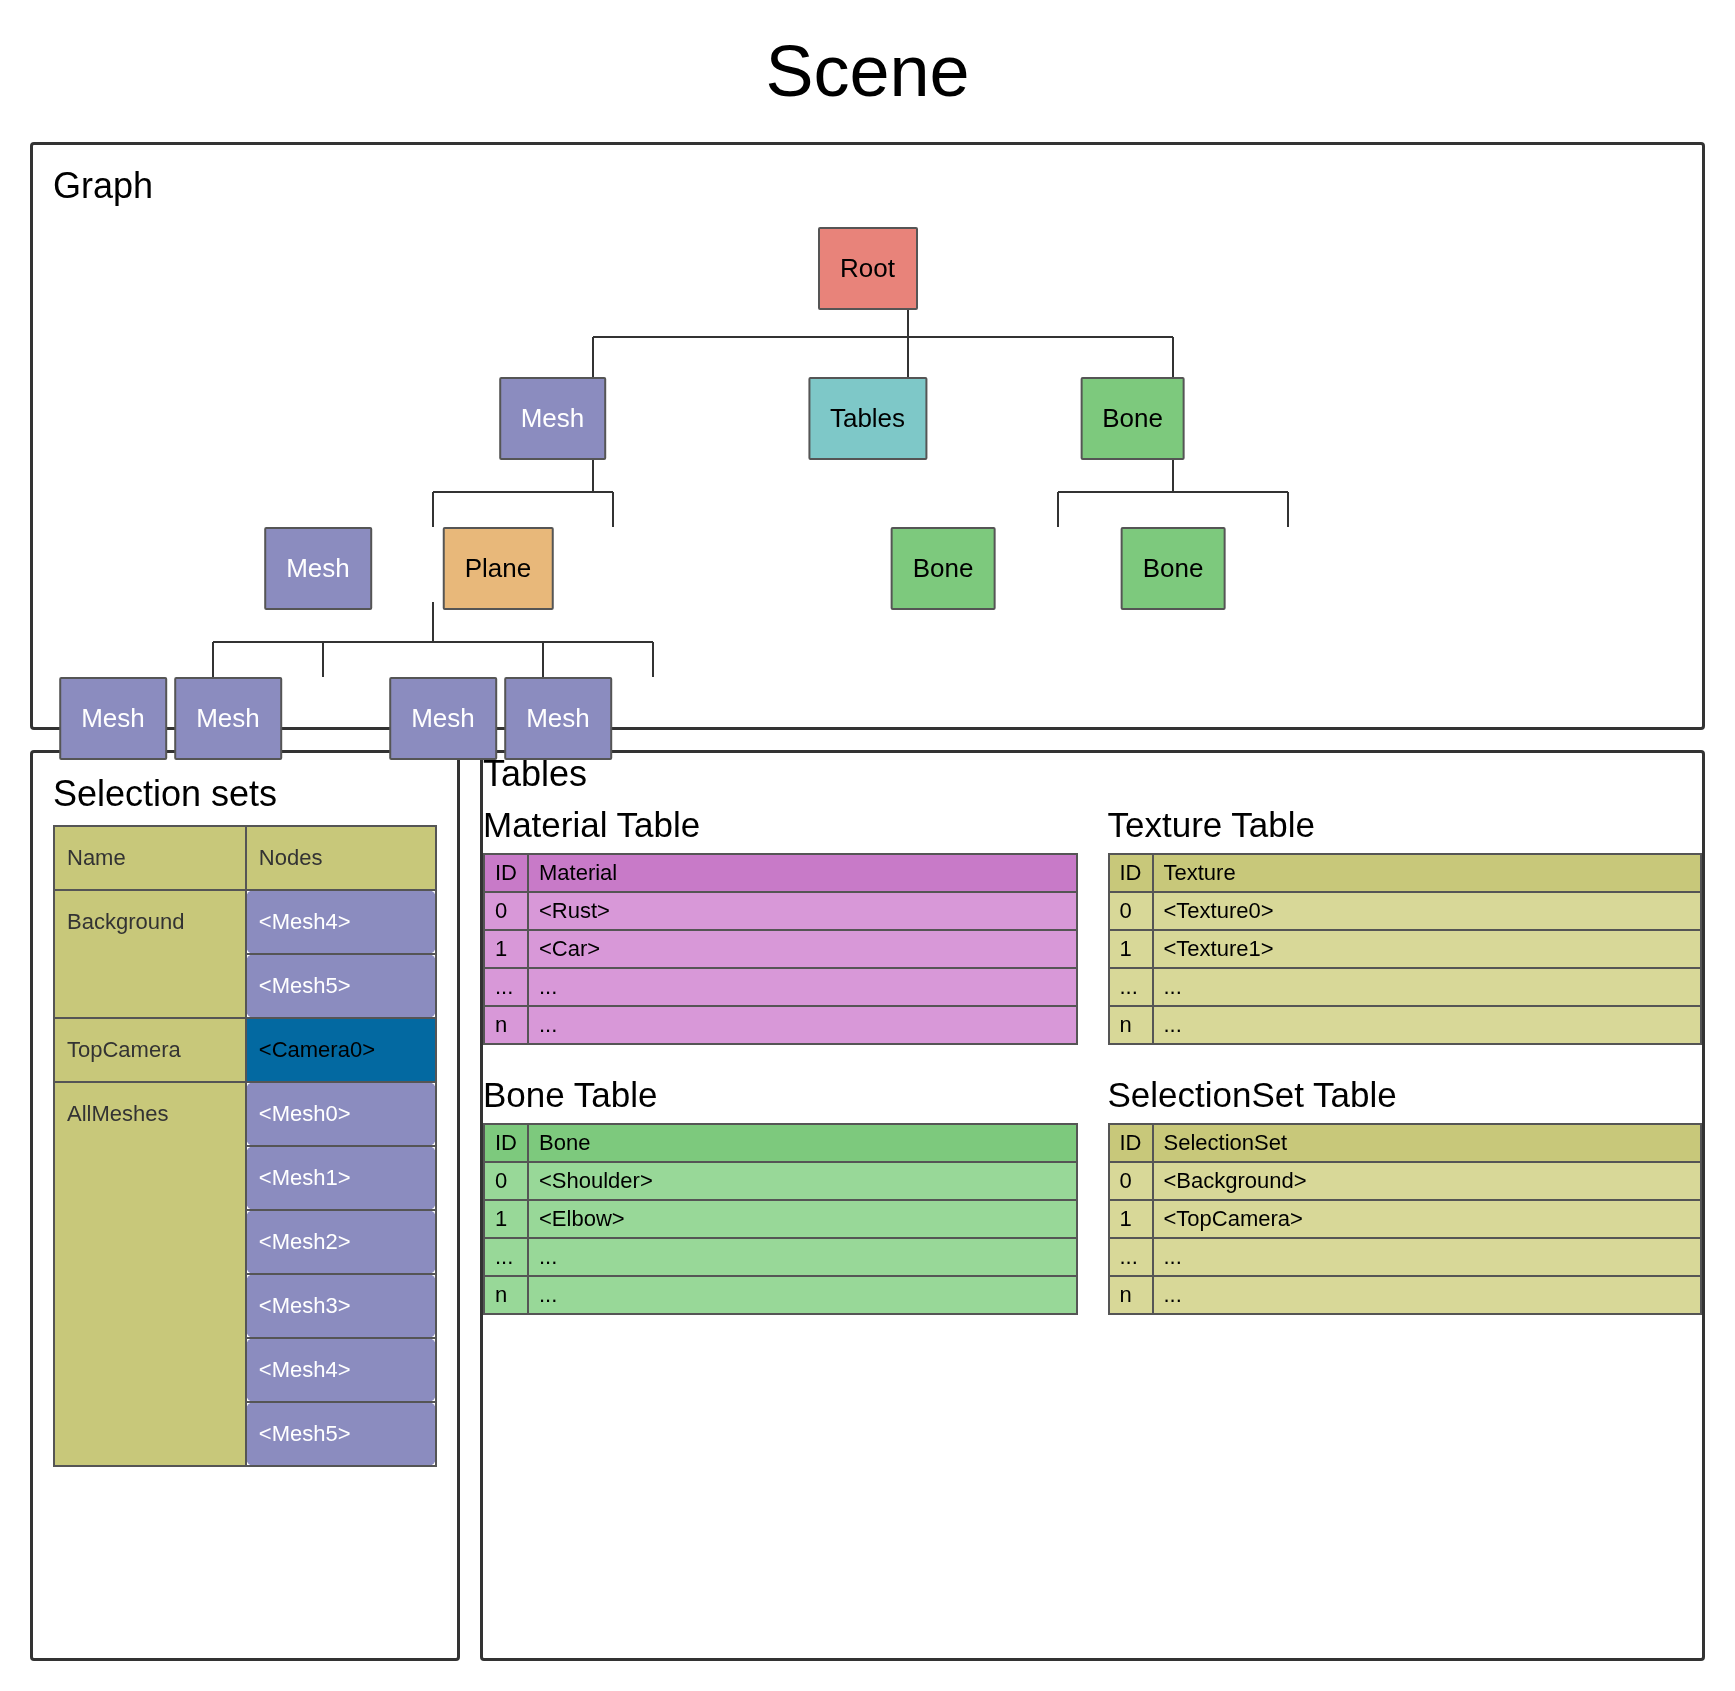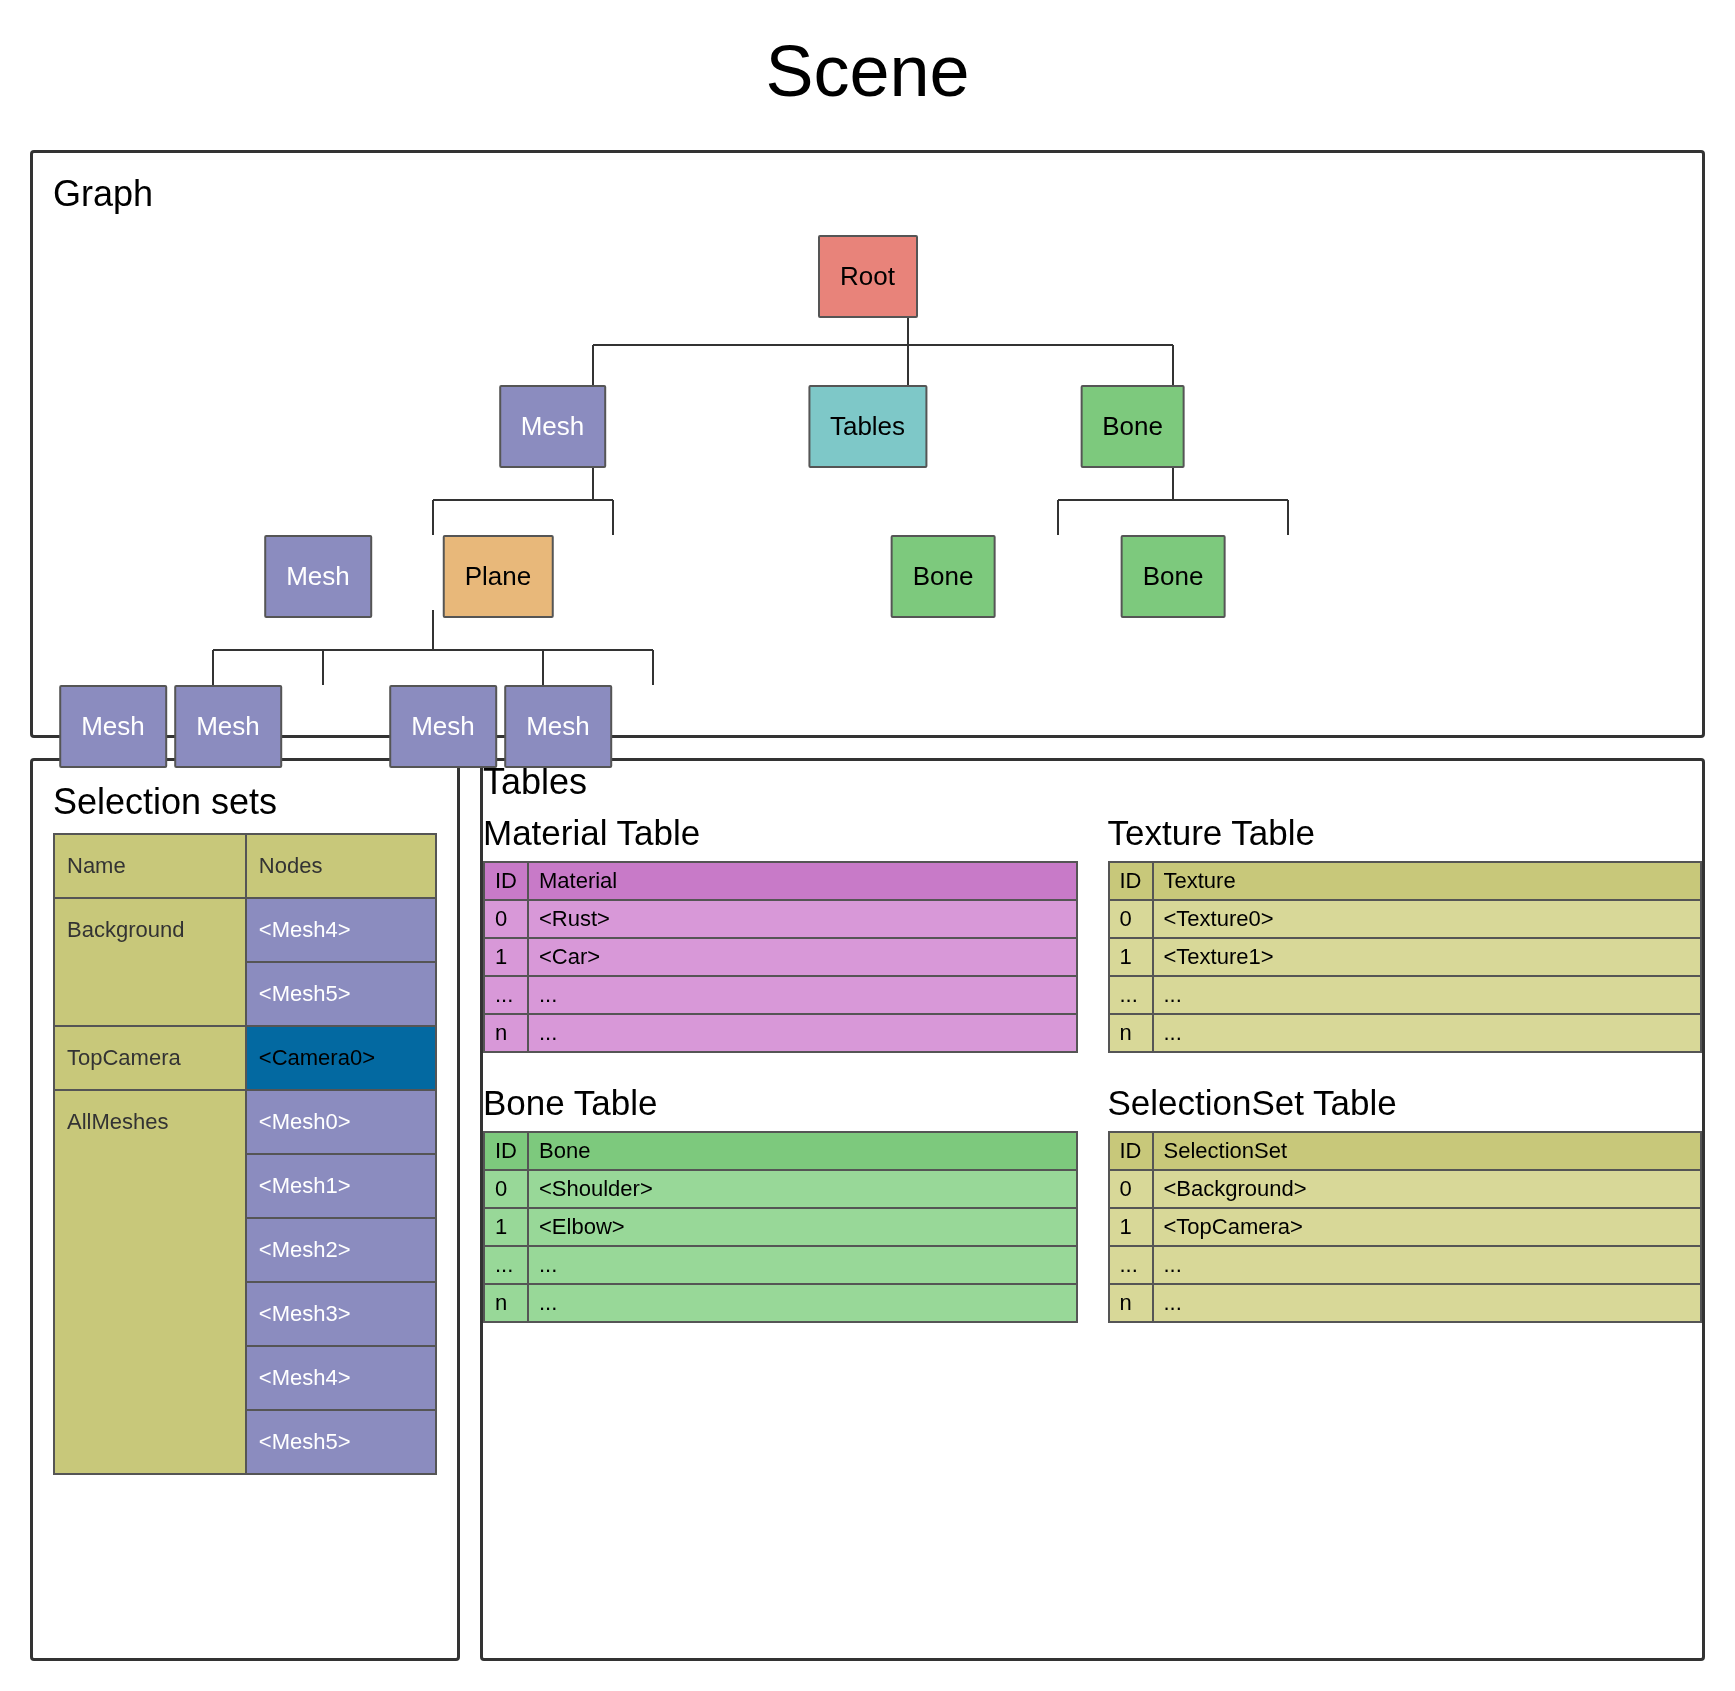--- a/index.html
+++ b/index.html
@@ -9,21 +9,21 @@
       background: white;
       font-family: 'Arial', sans-serif;
       overflow: hidden;
     }
     .page-container {
       width: 1735px;
       height: 1691px;
       padding: 30px;
       display: flex;
       flex-direction: column;
-      gap: 28px;
+      gap: 20px;
     }
     .page-title {
       text-align: center;
       font-size: 72px;
       font-weight: normal;
       margin-bottom: 10px;
     }
     .main-content {
       display: flex;
       flex-direction: column;
@@ -81,21 +81,21 @@
       border-collapse: collapse;
       margin-top: 10px;
     }
     .sel-table td, .sel-table th {
       border: 2px solid #555;
       padding: 18px 12px;
       font-size: 22px;
     }
     .sel-header { background: #c8c87a; color: #333; }
     .sel-name { background: #c8c87a; color: #333; vertical-align: top; }
-    .sel-mesh { background: #8b8cbf; color: white; }
+    .sel-mesh { background: #8b8cbf; color: white; border-radius: 8px; }
     .sel-camera { background: #0369a1; }
     
     .tables-grid {
       display: grid;
       grid-template-columns: 1fr 1fr;
       gap: 30px;
       margin-top: 10px;
     }
     .data-table-container {}
     .data-table-title {

